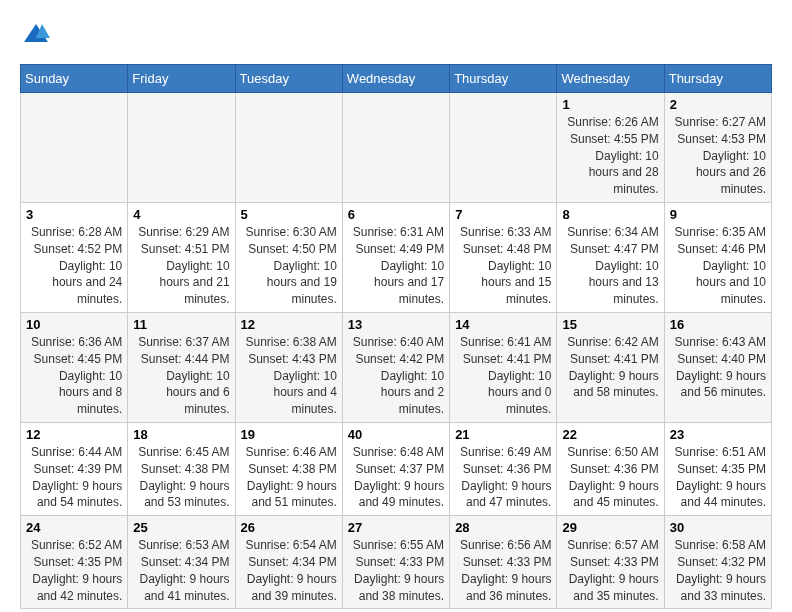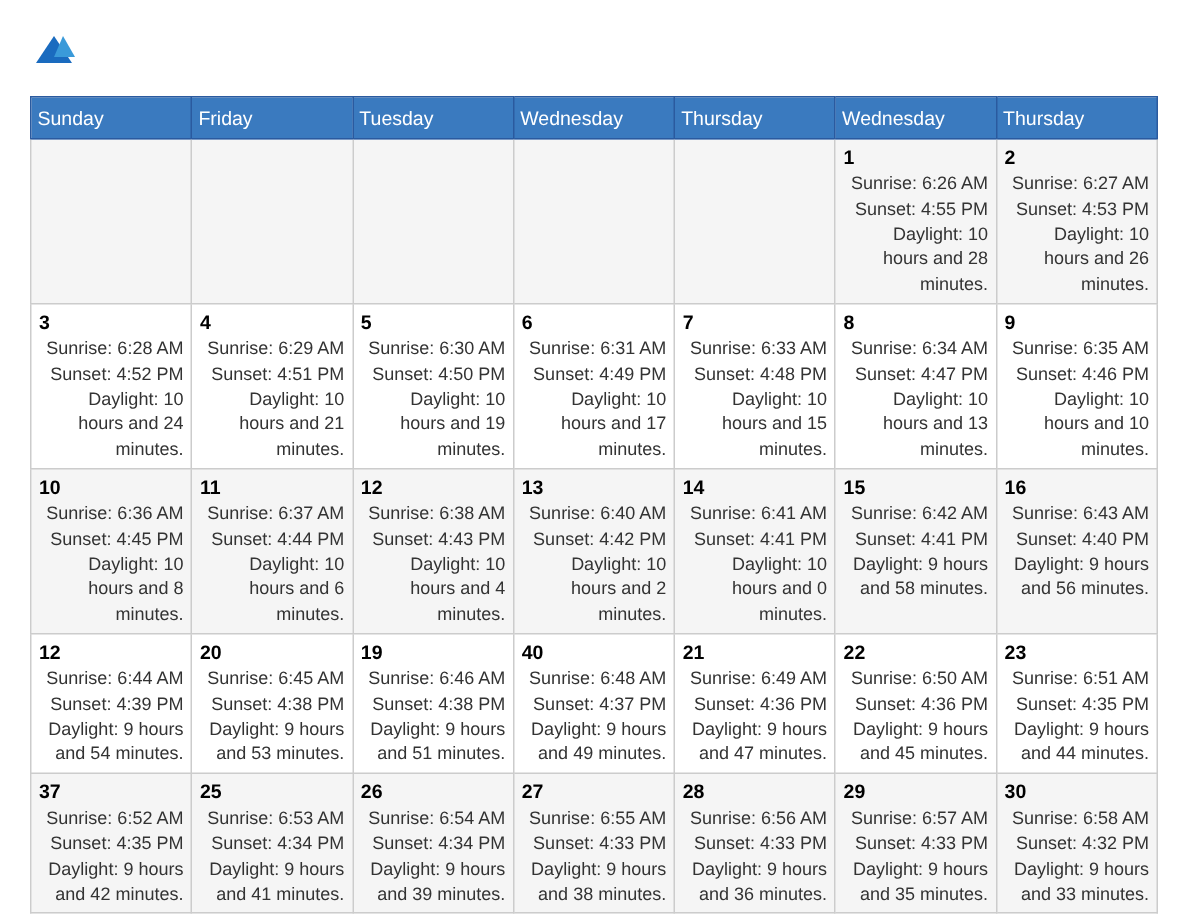--- a/index.html
+++ b/index.html
@@ -196,21 +196,21 @@
           <span class="day-num">16</span>
           <div class="day-info">Sunrise: 6:43 AM<br>Sunset: 4:40 PM<br>Daylight: 9 hours and 56 minutes.</div>
         </td>
       </tr>
       <tr>
         <td>
           <span class="day-num">12</span>
           <div class="day-info">Sunrise: 6:44 AM<br>Sunset: 4:39 PM<br>Daylight: 9 hours and 54 minutes.</div>
         </td>
         <td>
-          <span class="day-num">20</span>
+          <span class="day-num">18</span>
           <div class="day-info">Sunrise: 6:45 AM<br>Sunset: 4:38 PM<br>Daylight: 9 hours and 53 minutes.</div>
         </td>
         <td>
           <span class="day-num">19</span>
           <div class="day-info">Sunrise: 6:46 AM<br>Sunset: 4:38 PM<br>Daylight: 9 hours and 51 minutes.</div>
         </td>
         <td>
           <span class="day-num">40</span>
           <div class="day-info">Sunrise: 6:48 AM<br>Sunset: 4:37 PM<br>Daylight: 9 hours and 49 minutes.</div>
         </td>
@@ -222,21 +222,21 @@
           <span class="day-num">22</span>
           <div class="day-info">Sunrise: 6:50 AM<br>Sunset: 4:36 PM<br>Daylight: 9 hours and 45 minutes.</div>
         </td>
         <td>
           <span class="day-num">23</span>
           <div class="day-info">Sunrise: 6:51 AM<br>Sunset: 4:35 PM<br>Daylight: 9 hours and 44 minutes.</div>
         </td>
       </tr>
       <tr>
         <td>
-          <span class="day-num">37</span>
+          <span class="day-num">24</span>
           <div class="day-info">Sunrise: 6:52 AM<br>Sunset: 4:35 PM<br>Daylight: 9 hours and 42 minutes.</div>
         </td>
         <td>
           <span class="day-num">25</span>
           <div class="day-info">Sunrise: 6:53 AM<br>Sunset: 4:34 PM<br>Daylight: 9 hours and 41 minutes.</div>
         </td>
         <td>
           <span class="day-num">26</span>
           <div class="day-info">Sunrise: 6:54 AM<br>Sunset: 4:34 PM<br>Daylight: 9 hours and 39 minutes.</div>
         </td>

